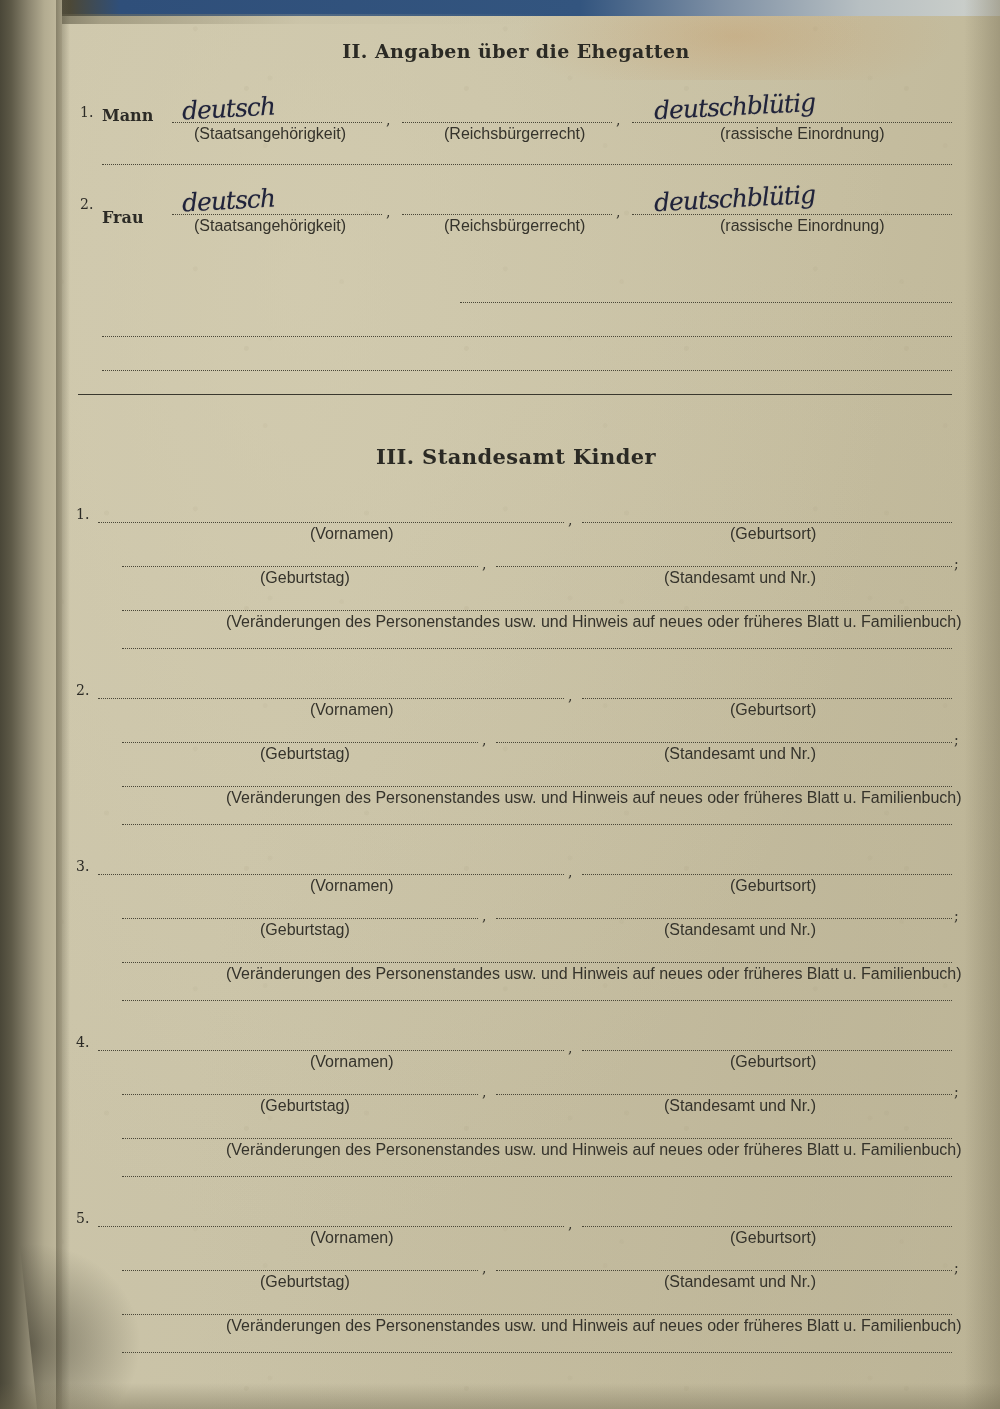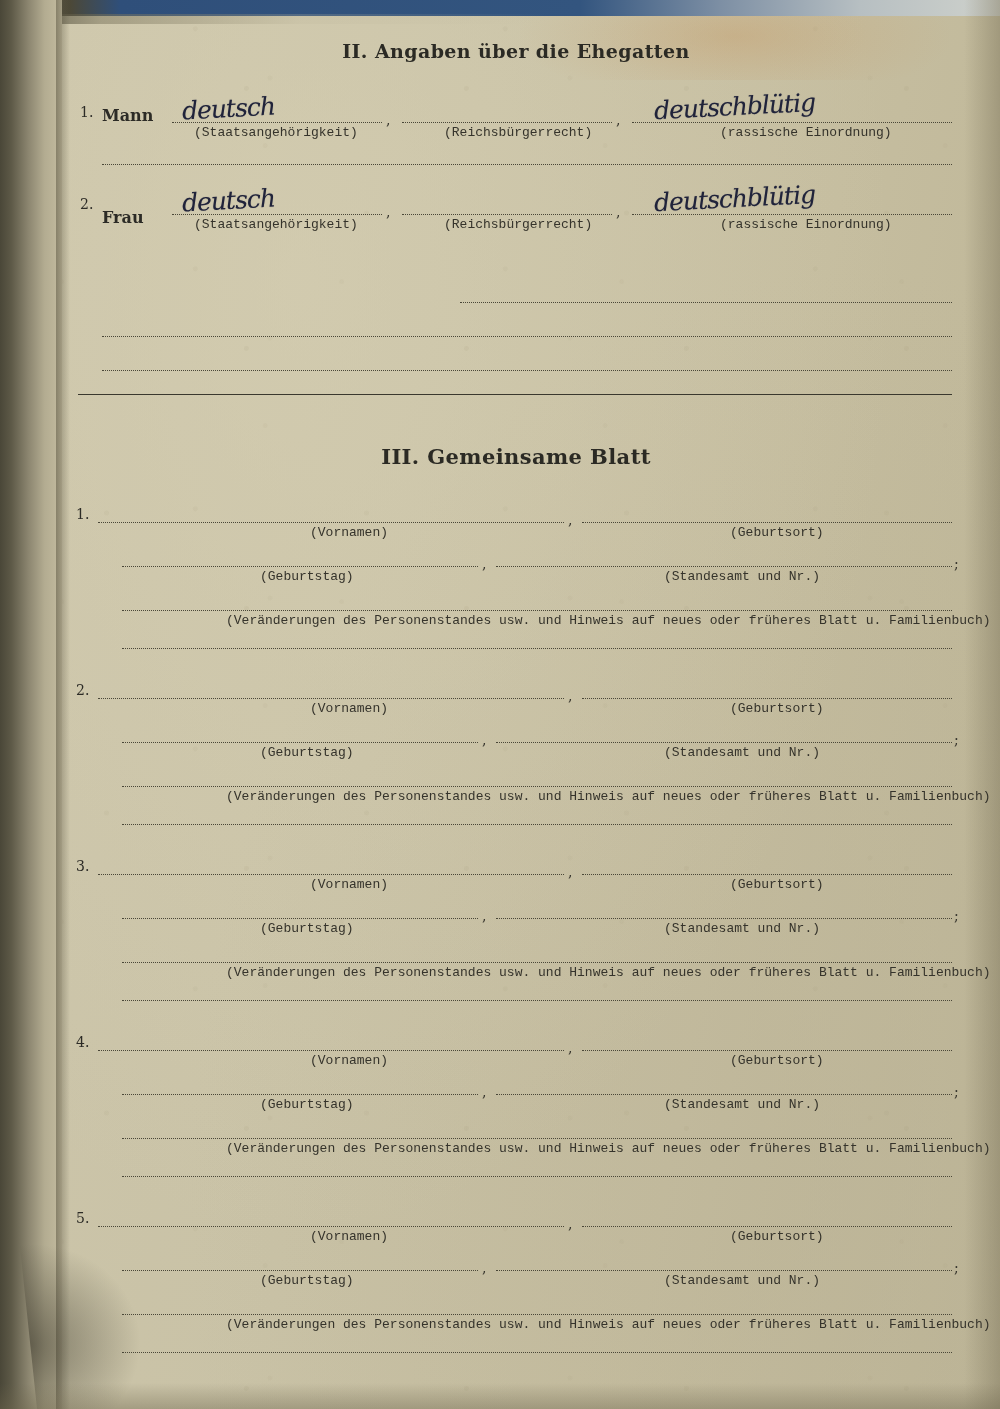--- a/index.html
+++ b/index.html
@@ -100,22 +100,22 @@
   .row { position: absolute; }
 
   
   .dots {
     border-bottom: 1px dotted #4a4738;
     height: 0;
   }
 
   .caption {
     position: absolute;
-    font-family: Liberation Mono, monospace;
-    font-size: 13px;
+    font-family: Liberation Sans, sans-serif;
+    font-size: 16px;
     color: #35332b;
     white-space: nowrap;
   }
   .label {
     position: absolute;
     font-family: "DejaVu Serif", serif;
     font-size: 16px;
     color: #2c2b26;
     white-space: nowrap;
   }
@@ -209,21 +209,21 @@
     <div class="hand" style="left:592px; top:160px;">deutschblütig</div>
     <div class="caption" style="left:658px; top:193px;">(rassische Einordnung)</div>
 
     <div class="dots" style="position:absolute; left:398px; top:278px; width:492px;"></div>
     <div class="dots" style="position:absolute; left:40px; top:312px; width:850px;"></div>
     <div class="dots" style="position:absolute; left:40px; top:346px; width:850px;"></div>
 
     <div class="block-sep" style="top:370px;"></div>
 
     <div class="row" style="left:0; top:420px; width:908px;">
-      <h2 class="section-title frak" style="font-size:21px;">III. Gemeinsame Blatt</h2>
+      <h2 class="section-title frak" style="font-size:21px;">III. Standesamt Kinder</h2>
     </div>
 
     <div class="num" style="left:14px; top:482px;">1.</div>
     <div class="dots" style="position:absolute; left:36px; top:498px; width:466px;"></div>
     <div class="comma" style="left:506px; top:488px;">,</div>
     <div class="dots" style="position:absolute; left:520px; top:498px; width:370px;"></div>
     <div class="caption" style="left:248px; top:501px;">(Vornamen)</div>
     <div class="caption" style="left:668px; top:501px;">(Geburtsort)</div>
 
     <div class="dots" style="position:absolute; left:60px; top:542px; width:356px;"></div>

